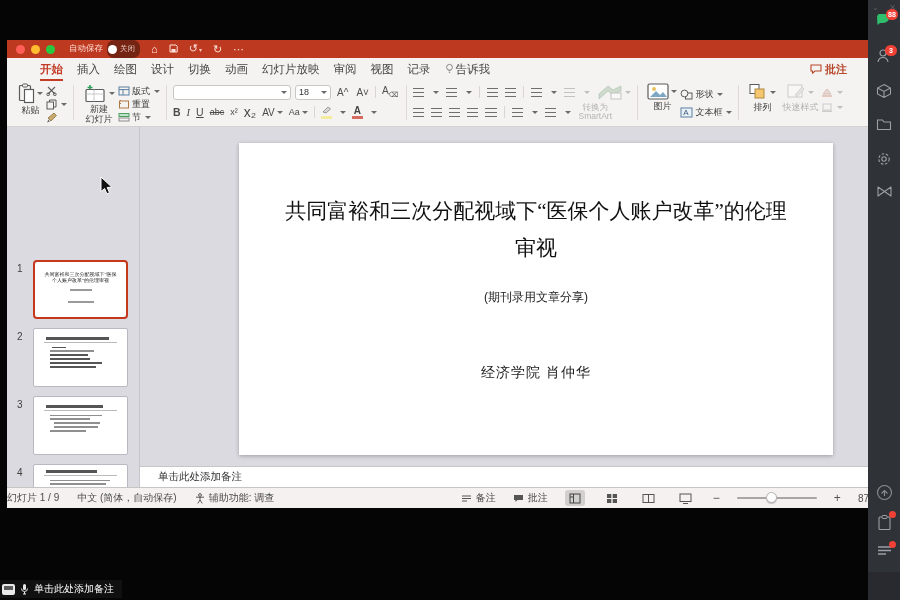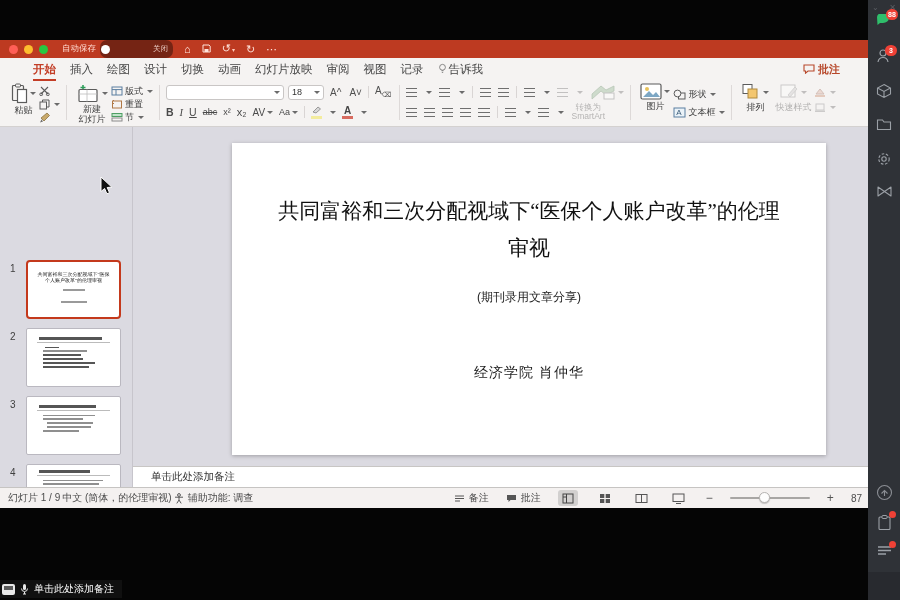--- a/index.html
+++ b/index.html
@@ -1,29 +1,29 @@
 <!DOCTYPE html>
 <html><head>
 <meta charset="utf-8">
 <style>
   * { margin:0; padding:0; box-sizing:border-box; }
   html,body { width:900px; height:600px; background:#000; overflow:hidden;
     font-family:"Liberation Sans", sans-serif; }
   .stage { position:absolute; left:0; top:0; width:868px; height:600px; background:#050505; }
 
   
-  .ppt { position:absolute; left:0; top:40px; width:868px; height:468px; background:#f5f3f2; }
+  .ppt { position:absolute; left:7px; top:40px; width:868px; height:468px; background:#f5f3f2; }
 
   
   .titlebar { position:relative; height:18px; background:#bd3a21; display:flex; align-items:center; color:#fff; }
   .tlights { display:flex; gap:6px; margin-left:9px; }
   .tlight { width:9px; height:9px; border-radius:50%; }
   .tl-r{background:#ff5f57}.tl-y{background:#febc2e}.tl-g{background:#28c840}
   .autosave { display:flex; align-items:center; gap:4px; margin-left:14px; font-size:8.5px; color:#ffd9cf; }
-  .toggle { display:flex; align-items:center; background:rgba(0,0,0,.38); border-radius:7px; height:18px; padding:1px;gap:40px; }
+  .toggle { display:flex; align-items:center; background:rgba(0,0,0,.38); border-radius:7px; height:18px; padding:1px; }
   .toggle .knob { width:9px; height:9px; background:#fff; border-radius:50%; }
   .toggle .tstate { font-size:7.5px; color:#e8c9c0; padding:0 4px 0 3px; }
   .tbar-ico { color:#ffe3db; font-size:11px; margin-left:11px; line-height:18px; cursor:default; }
   .tbar-caret { font-size:6px; color:#ffc9ba; margin-left:1px; }
   .doc-title { position:absolute; left:50%; top:0; transform:translateX(-50%); height:18px;
     display:flex; align-items:center; gap:4px; font-size:9.5px; white-space:nowrap; }
   .ppt-doc-ico { width:10px; height:10px; background:#e8622c; border-radius:2px; position:relative; }
   .ppt-doc-ico::after{ content:""; position:absolute; left:2px; top:2px; width:6px; height:2px; background:#fff; box-shadow:0 3px 0 #fff; }
   .doc-title b { font-weight:bold; color:#fff; }
   .doc-title .saved { color:#f0b5a5; font-weight:normal; }
@@ -87,21 +87,21 @@
     font-family:"Liberation Serif", serif; font-size:21px; line-height:37px; color:#111; font-weight:500;}
   .slide-sub { margin-top:22px; text-align:center; font-size:12px; color:#222; }
   .slide-auth { margin-top:58px; text-align:center; font-size:14px; color:#222; letter-spacing:1px; }
 
   .notesbar { height:21px; background:#fff; border-top:1px solid #c8c6c4; display:flex; align-items:center; }
   .notesbar span { font-size:10.5px; color:#333; margin-left:18px; }
 
   
   .statusbar { height:21px; background:#f4f1f0; border-top:1px solid #c6c4c2; position:relative;
     display:flex; align-items:center; font-size:10px; color:#4c4c4c; }
-  .statusbar .lft { display:flex; gap:2px; margin-left:8px; }
+  .statusbar .lft { display:flex; gap:18px; }
   .st-item { display:flex; align-items:center; gap:4px; white-space:nowrap; }
   .rcluster { position:absolute; right:6px; top:0; height:20px; display:flex; align-items:center; gap:17px; }
   .viewbox { width:20px; height:16px; display:flex; align-items:center; justify-content:center; border-radius:3px; }
   .viewbox.sel { background:#d2d0cf; }
   .zoomtrack { width:80px; height:2px; background:#a8a6a4; border-radius:1px; position:relative; }
   .zoomknob { position:absolute; left:36%; top:-5px; width:11px; height:11px; border-radius:50%;
     background:#fdfdfd; border:1px solid #b5b3b1; box-shadow:0 1px 1px rgba(0,0,0,.2); }
   .zpm { font-size:12px; color:#555; }
 
   
@@ -275,21 +275,21 @@
           <span class="fbtn">A˅</span>
           <span class="vline"></span>
           <span class="fbtn"><span>A</span><sub style="font-size:7px;">⌫</sub></span>
         </div>
         <div class="frow2">
           <span class="ch b">B</span>
           <span class="ch i">I</span>
           <span class="ch u">U</span>
           <span class="ch s">abc</span>
           <span class="ch sup" style="font-size:9px;">x²</span>
-          <span class="ch" style="font-size:11px;">x₂</span>
+          <span class="ch" style="font-size:14px;">x₂</span>
           <span class="ch" style="font-size:10px;"><span>AV</span><span class="icaret"></span></span>
           <span class="ch" style="font-size:9px;"><span>Aa</span><span class="icaret"></span></span>
           <span class="vline"></span>
           <span>
             <div class="acolor"><svg width="11" height="8" viewBox="0 0 11 8">
                   <path d="M2 6L7 1l2.5 2L5 7z" fill="#d8d8d8" stroke="#777" stroke-width=".7"></path>
                 </svg><div class="cbar" style="background:#f3ec9e;"></div></div>
           </span>
             <span class="icaret"></span>
           <span>
@@ -467,21 +467,21 @@
         </div>
         <div class="notesbar">
           <span>单击此处添加备注</span>
         </div>
       </div>
     </div>
 
     <div class="statusbar">
       <div class="lft">
         <span class="st-item">幻灯片 1 / 9</span>
-        <span class="st-item">中文 (简体，的伦理审视)</span>
+        <span class="st-item">中文 (简体，自动保存)</span>
         <span class="st-item">
           <svg width="10" height="11" viewBox="0 0 10 11">
               <circle cx="5" cy="2" r="1.4" fill="none" stroke="#555"></circle>
               <path d="M1 4.2h8M5 4v3M5 7L2.8 10.4M5 7l2.2 3.4" stroke="#555" fill="none"></path>
             </svg>
           <span>辅助功能: 调查</span>
         </span>
       </div>
       <div class="rcluster">
         <span class="st-item">

